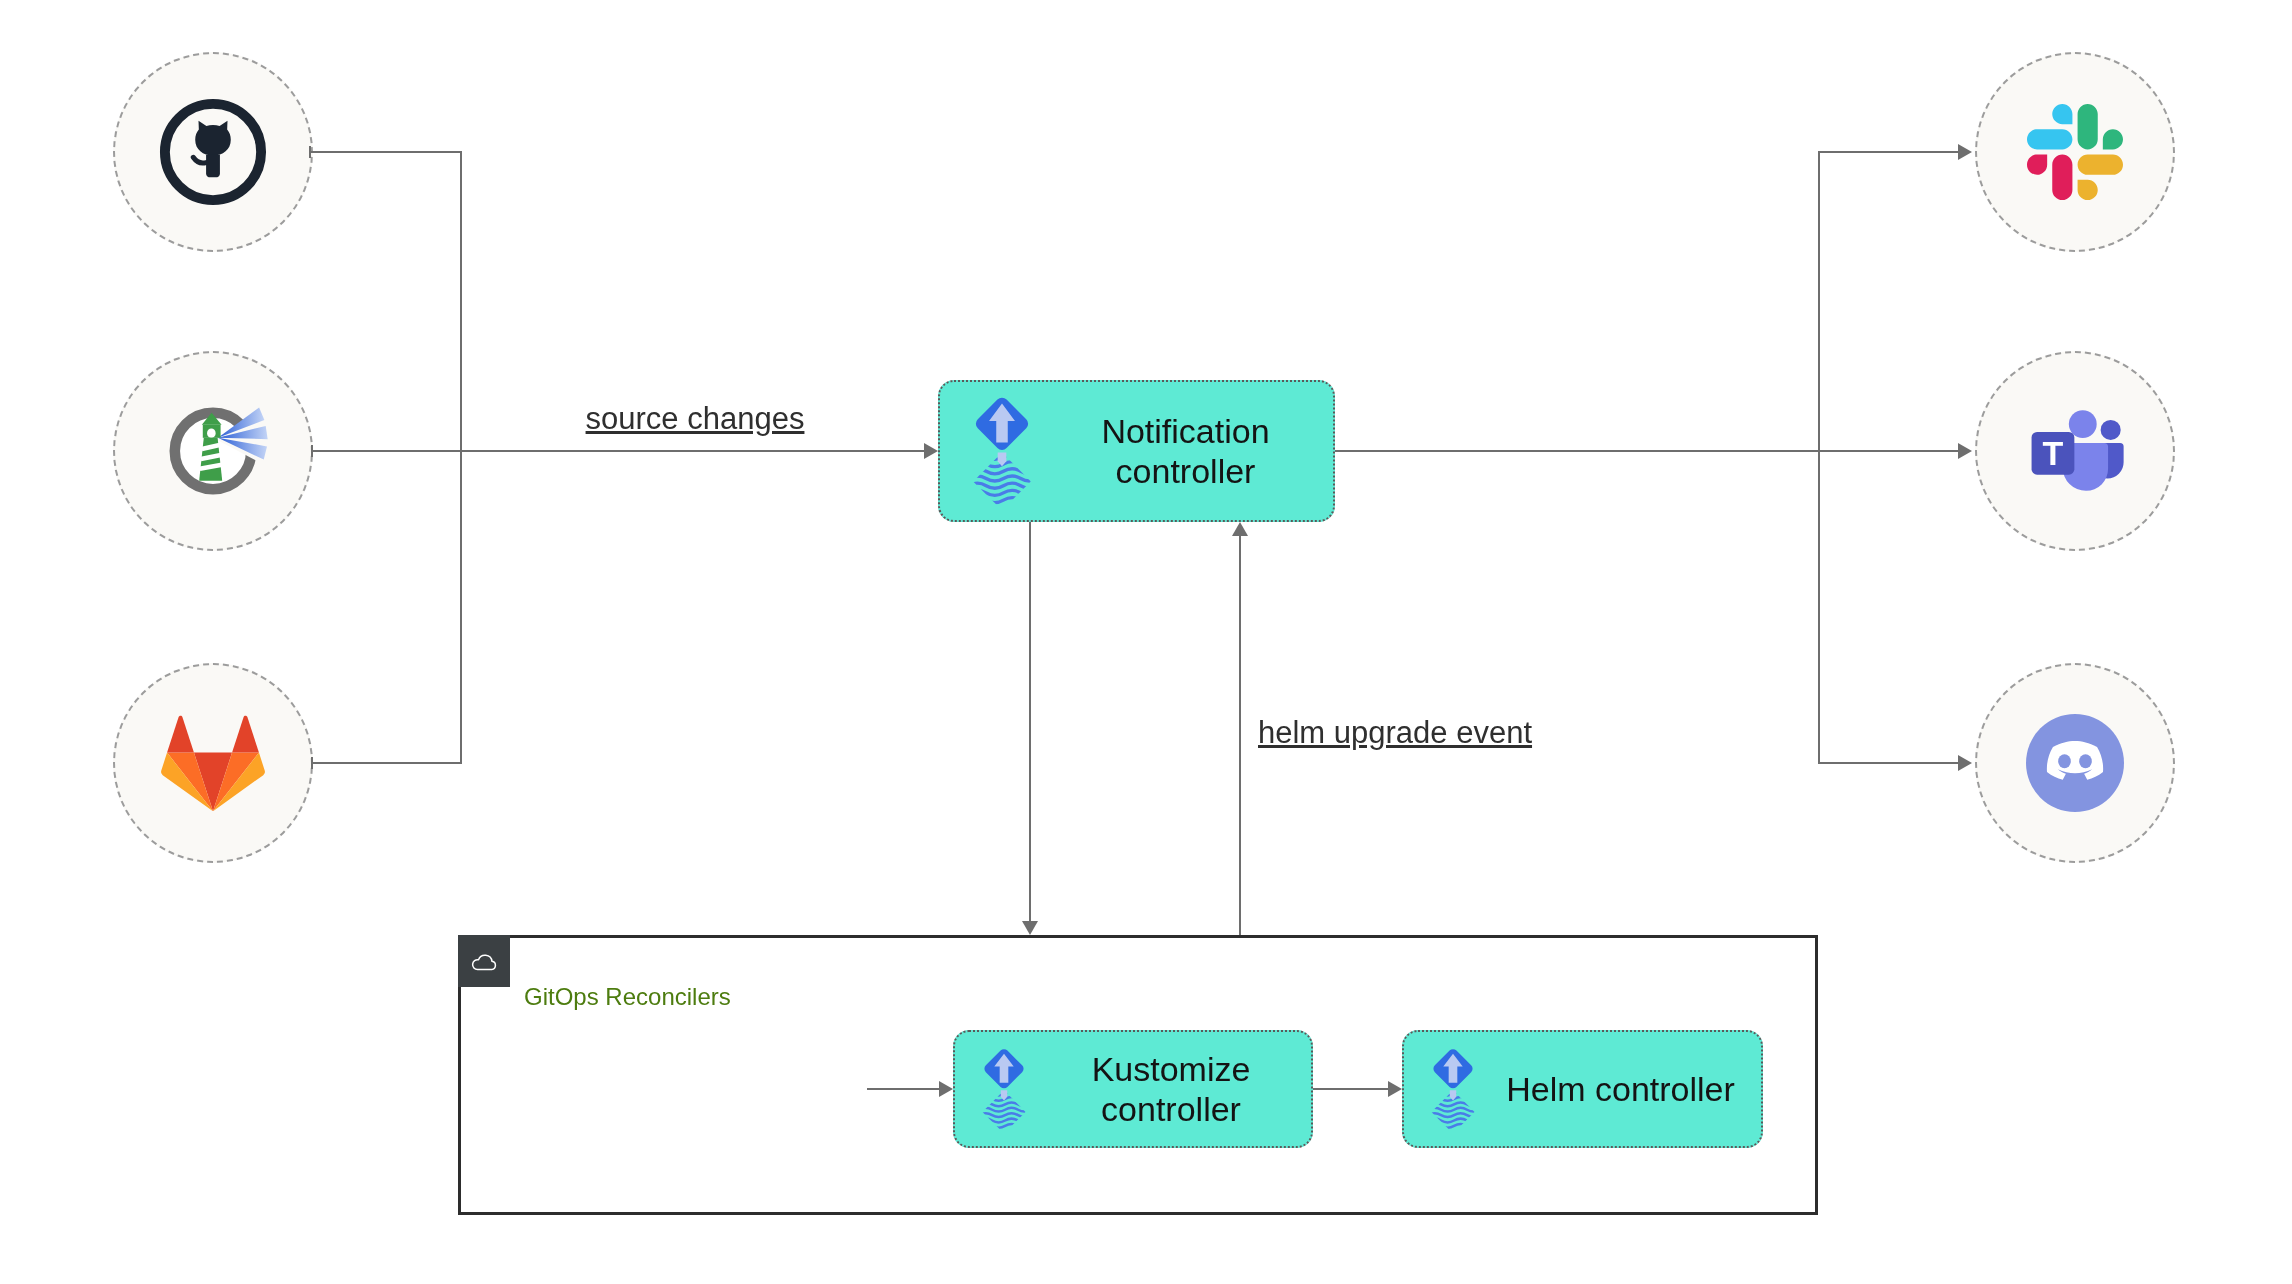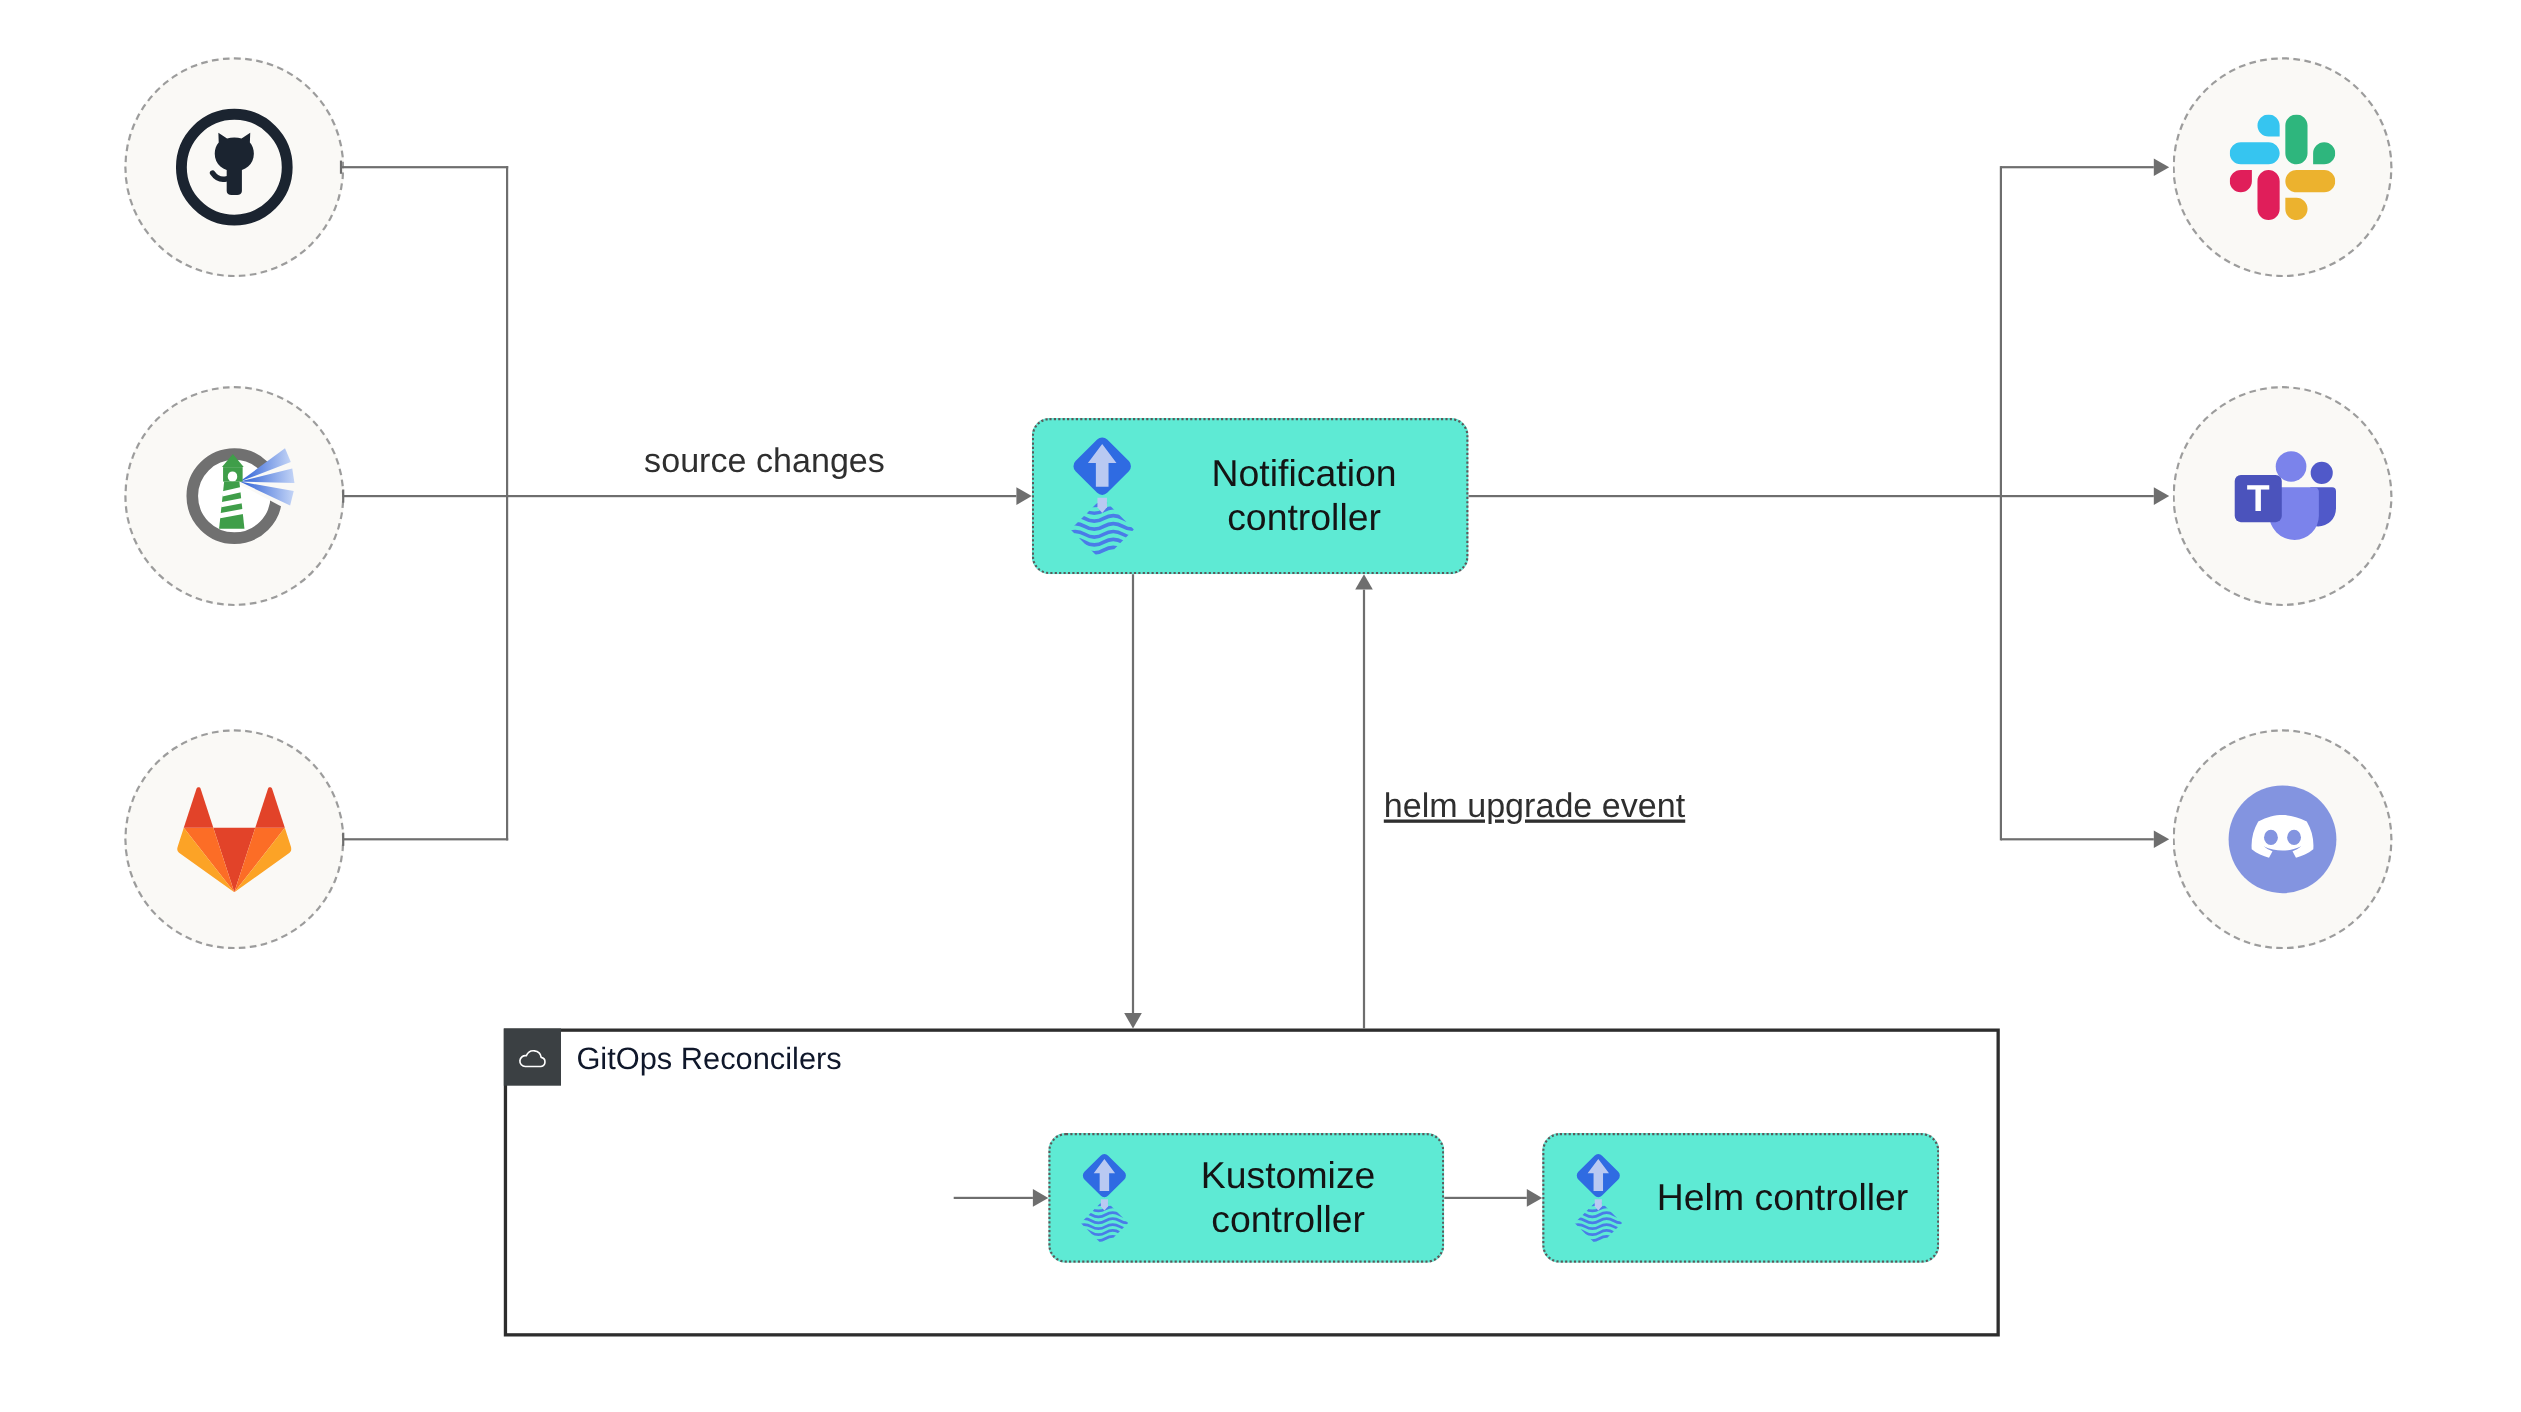--- a/index.html
+++ b/index.html
@@ -25,32 +25,32 @@
   }
   
   .group-box{
     position:absolute;background:#ffffff;border:3px solid #2d2d2d;box-sizing:border-box;
   }
   .group-badge{
     position:absolute;width:52px;height:52px;background:#3b4043;
     display:flex;align-items:center;justify-content:center;
   }
   .group-label{
-    position:absolute;font-size:28px;color:#0f172a;
+    position:absolute;font-size:24px;color:#4d7c0f;margin-top:36px;
   }
   
   .line{position:absolute;background:#6e6e6e;}
   .ah{position:absolute;width:0;height:0;}
   .ah-right{border-top:8px solid transparent;border-bottom:8px solid transparent;border-left:14px solid #6e6e6e;}
   .ah-down{border-left:8px solid transparent;border-right:8px solid transparent;border-top:14px solid #6e6e6e;}
   .ah-up{border-left:8px solid transparent;border-right:8px solid transparent;border-bottom:14px solid #6e6e6e;}
   .edge-label{
     position:absolute;font-size:31px;line-height:36px;color:#2f2f2f;
   }
-  .center{text-align:center;}
+  .center{text-align:center;text-decoration:underline;}
   .right{text-align:right;}
   .defs-holder{position:absolute;width:0;height:0;overflow:hidden;}
 </style>
 </head>
 <body>
 
 <div class="canvas">
 
   <svg class="defs-holder" aria-hidden="true">
     <defs>

